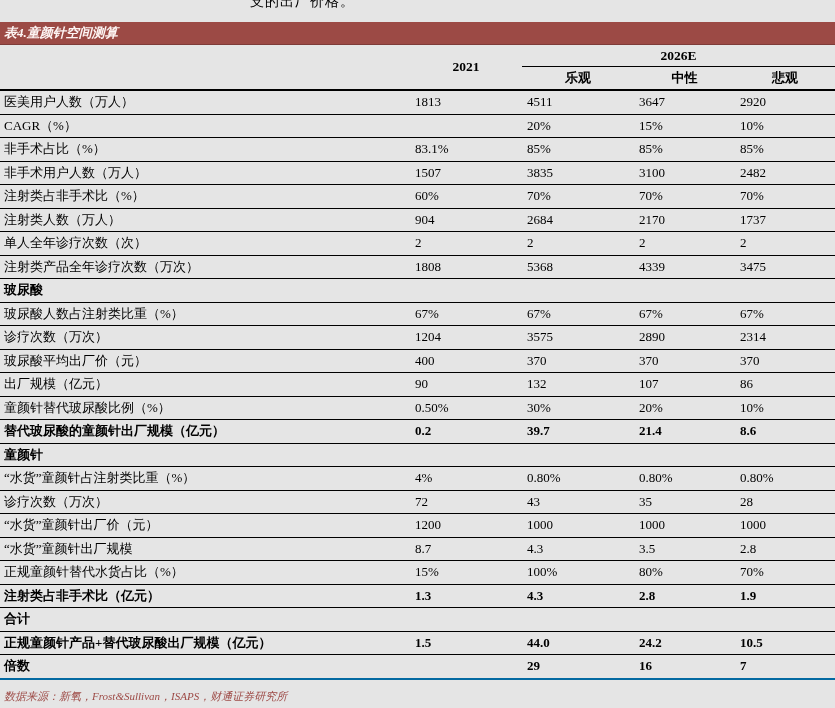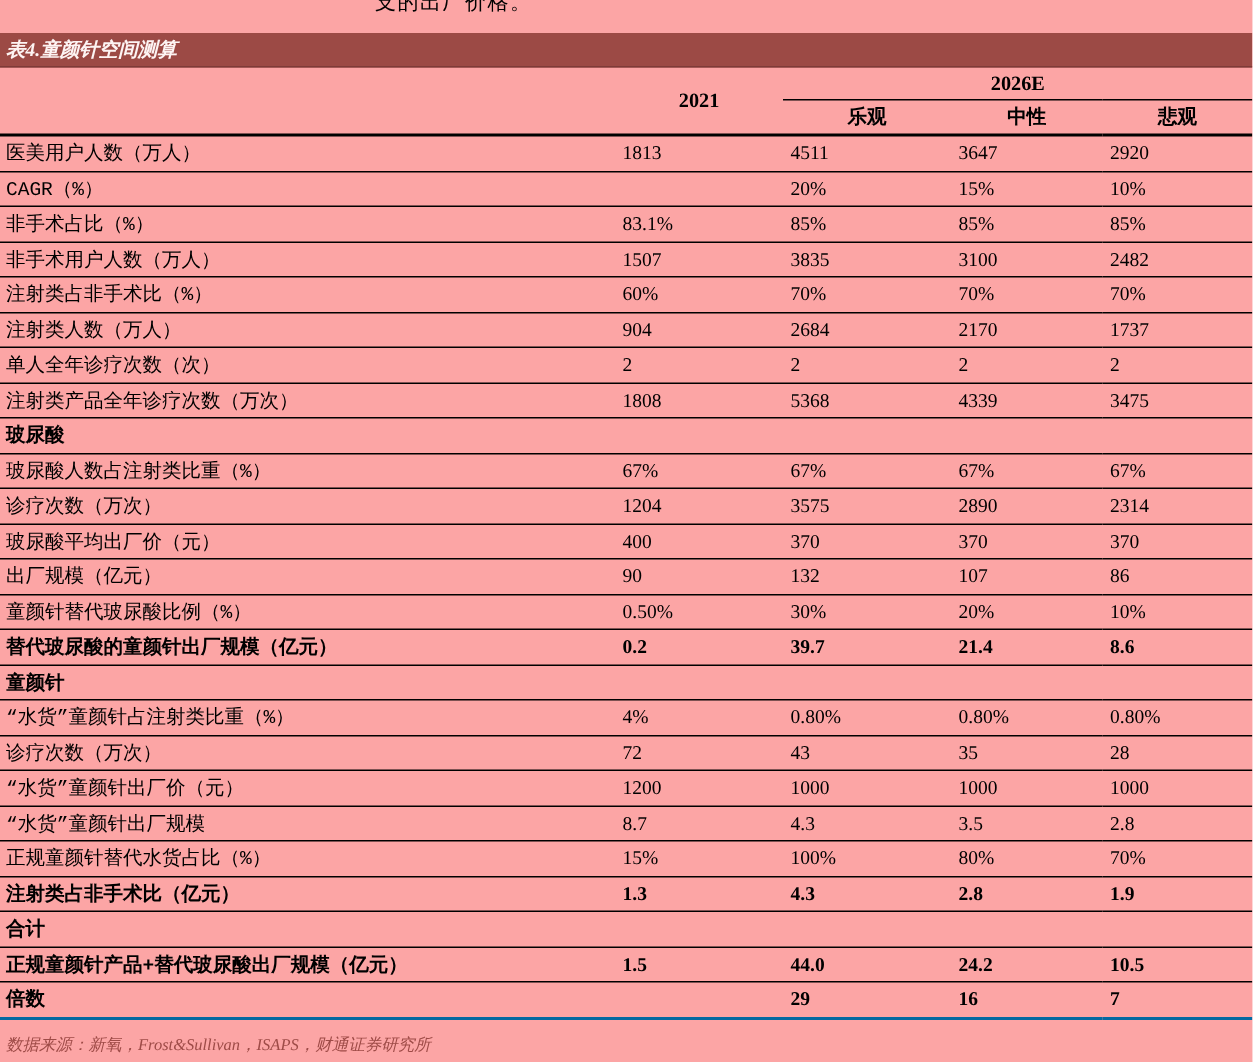--- a/index.html
+++ b/index.html
@@ -1,21 +1,21 @@
 <!DOCTYPE html>
 <html><head>
 <meta charset="utf-8">
 <style>
   html,body{margin:0;padding:0;background:#fff;}
   body{
     width:835px;height:708px;
     font-family:"Liberation Serif","DejaVu Serif",serif;
     color:#000;
   }
-  .page{position:relative;width:835px;height:708px;overflow:hidden;background:#fca5a5;}
+  .page{position:relative;width:835px;height:708px;overflow:hidden;background:#e5e5e5;}
 
   
   .top-strip{height:11px;overflow:hidden;padding-left:250px;font-size:14px;letter-spacing:1px;}
   .top-strip span{display:block;margin-top:-7px;}
 
   
   .title-bar{
     margin-top:11px;height:23px;box-sizing:border-box;
     background:#9C4A45;border-bottom:1px solid #7E3B38;
     color:#FDF4F3;font-size:13px;line-height:22px;padding-left:4px;
@@ -29,21 +29,21 @@
   col.c-neu{width:101px;}
   col.c-pes{width:100px;}
 
   thead th{font-weight:bold;padding:0;font-size:13px;}
   th.year{vertical-align:middle;text-align:center;font-size:13.5px;margin-top:39px;}
   th.group{text-align:center;height:21px;border-bottom:1px solid #000;font-size:13.5px;}
   tr.scen-row th{text-align:center;height:22px;}
   thead tr:last-child th, thead th[rowspan]{border-bottom:2px solid #000;}
 
   tbody td{height:22.5px;border-bottom:1px solid #000;vertical-align:middle;padding:0;}
-  td.lbl{padding-left:4px;font-family:Liberation Mono, monospace;}
+  td.lbl{padding-left:4px;}
   td.val{padding-left:5px;}
   tr.bold td, tr.section td{font-weight:bold;}
   tbody tr:last-child td{border-bottom:2px solid #0369a1;}
 
   .footer{margin-top:9px;padding-left:4px;font-size:11px;color:#9E4B47;font-style:italic;}
 </style>
 </head>
 <body>
 
 <div class="page">

